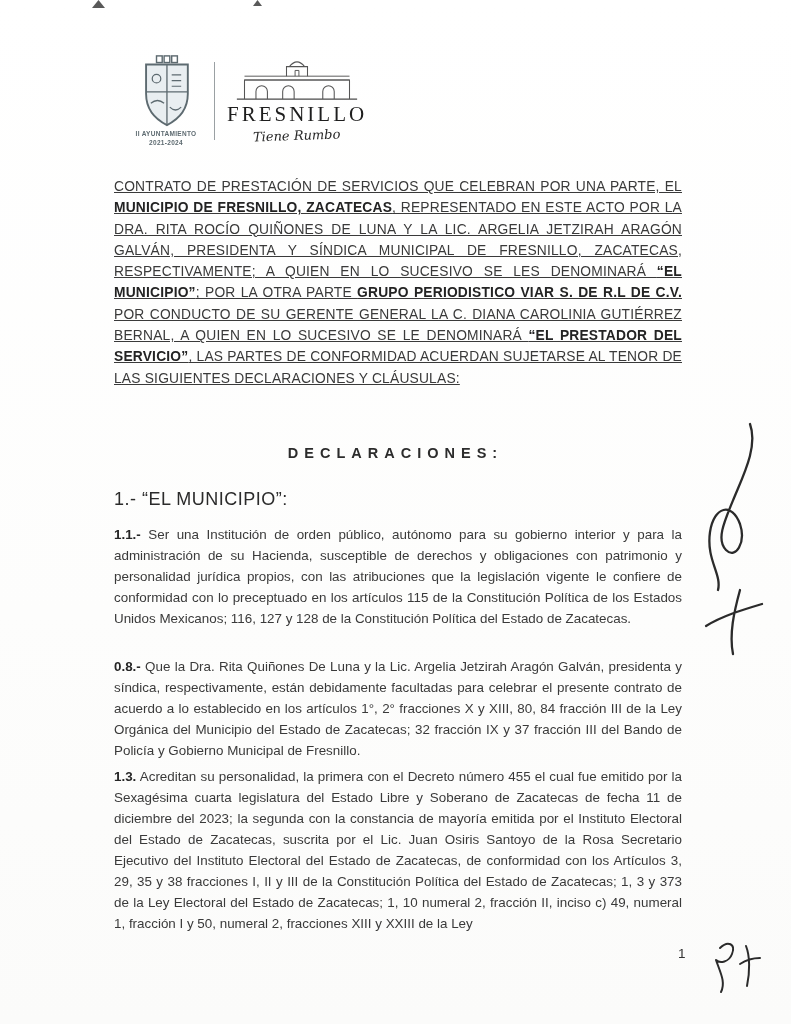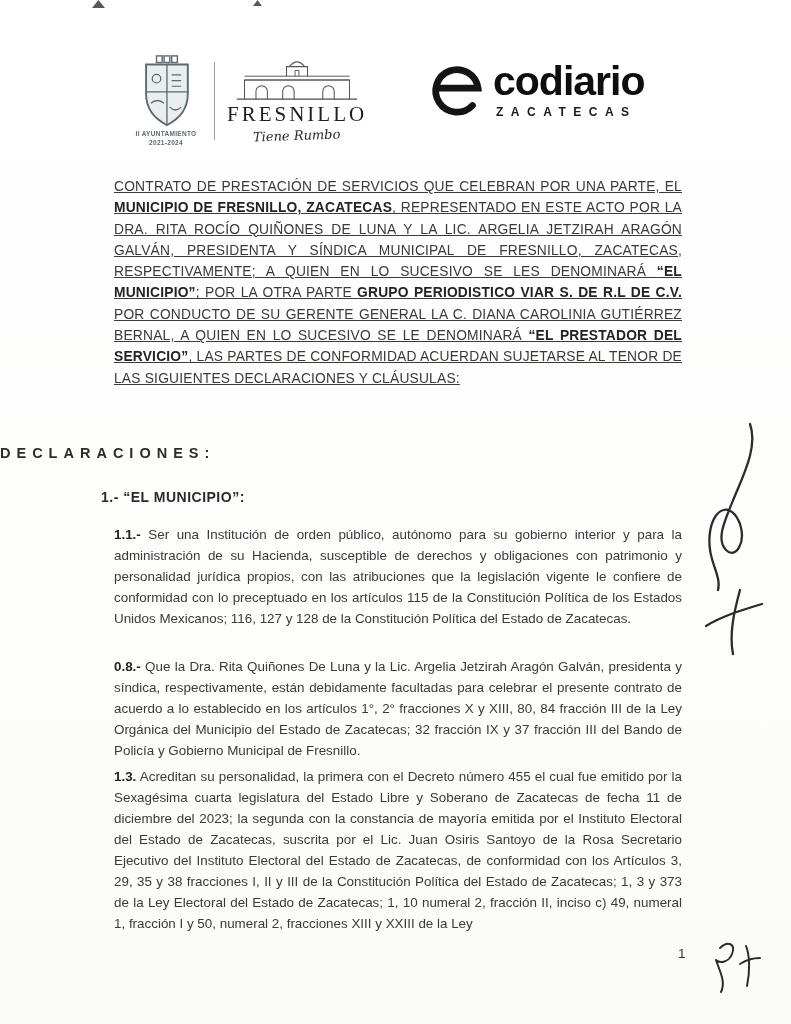--- a/index.html
+++ b/index.html
@@ -31,26 +31,26 @@
 
   
   .intro {
     position:absolute; left:114px; top:176px; width:568px;
     font-size:13.8px; line-height:21.3px; text-align:justify;
     letter-spacing:.2px; color:#3a3a3a;text-decoration:underline;
   }
   .seg-bold { font-weight:700; color:#232323; }
 
   .decl-title {
-    position:absolute; top:445px; left:0; width:100%; 
+    position:absolute; top:445px; left:0; width:100%; text-align:center;
     font-weight:700; font-size:14.5px; letter-spacing:6px; color:#2c2c2c;
   }
   .clause1-title {
-    position:absolute; top:489px; left:101px;
-    font-weight:700; font-size:14px; letter-spacing:.5px; color:#2b2b2b;
+    position:absolute; top:489px; left:114px;
+    font-weight:400; font-size:18px; letter-spacing:.5px; color:#2b2b2b;
   }
   .clause {
     position:absolute; left:114px; width:568px;
     font-size:13.4px; line-height:21px; text-align:justify; color:#3a3a3a;
   }
   .clause-1 { top:524px; }
   .clause-2 { top:656px; }
   .clause-3 { top:766px; }
   .clabel { font-weight:700; color:#262626;margin-top:28px; }
 
@@ -95,29 +95,20 @@
         <path d="M22 42 v-8 a6 6 0 0 1 12 0 v8 M50 42 v-8 a6 6 0 0 1 12 0 v8 M92 42 v-8 a6 6 0 0 1 12 0 v8" stroke="#555" stroke-width="1.1" fill="none"></path>
         <path d="M54 18 V8 H76 V18" stroke="#555" stroke-width="1.1" fill="none"></path>
         <path d="M57 8 Q65 -2 73 8" stroke="#555" stroke-width="1.1" fill="none"></path>
         <path d="M63 18 v-6 h4 v6" stroke="#555" stroke-width="1" fill="none"></path>
       </svg>
       <div class="fres-name">FRESNILLO</div>
       <div class="fres-tagline">Tiene Rumbo</div>
     </div>
   </div>
 
-  <div class="codiario-logo">
-    <svg width="58" height="58" viewBox="0 0 60 60">
-      <path d="M46 45 A22 22 0 1 1 51.8 27 L8.2 27" fill="none" stroke="#141414" stroke-width="7" stroke-linecap="round"></path>
-    </svg>
-    <div class="codiario-text">
-      <div class="codiario-name">codiario</div>
-      <div class="codiario-sub">ZACATECAS</div>
-    </div>
-  </div>
 
   <p class="intro"><span>CONTRATO DE PRESTACIÓN DE SERVICIOS QUE CELEBRAN POR UNA PARTE, EL </span><span class="seg-bold">MUNICIPIO DE FRESNILLO, ZACATECAS</span><span>, REPRESENTADO EN ESTE ACTO POR LA DRA. RITA ROCÍO QUIÑONES DE LUNA Y LA LIC. ARGELIA JETZIRAH ARAGÓN GALVÁN, PRESIDENTA Y SÍNDICA MUNICIPAL DE FRESNILLO, ZACATECAS, RESPECTIVAMENTE; A QUIEN EN LO SUCESIVO SE LES DENOMINARÁ </span><span class="seg-bold">“EL MUNICIPIO”</span><span>; POR LA OTRA PARTE </span><span class="seg-bold">GRUPO PERIODISTICO VIAR S. DE R.L DE C.V.</span><span> POR CONDUCTO DE SU GERENTE GENERAL LA C. DIANA CAROLINIA GUTIÉRREZ BERNAL, A QUIEN EN LO SUCESIVO SE LE DENOMINARÁ </span><span class="seg-bold">“EL PRESTADOR DEL SERVICIO”</span><span>, LAS PARTES DE CONFORMIDAD ACUERDAN SUJETARSE AL TENOR DE LAS SIGUIENTES DECLARACIONES Y CLÁUSULAS:</span></p>
 
   <h2 class="decl-title">DECLARACIONES:</h2>
 
   <h3 class="clause1-title">1.- “EL MUNICIPIO”:</h3>
 
   <p class="clause clause-1">
     <span class="clabel">1.1.-</span>
     <span>Ser una Institución de orden público, autónomo para su gobierno interior y para la administración de su Hacienda, susceptible de derechos y obligaciones con patrimonio y personalidad jurídica propios, con las atribuciones que la legislación vigente le confiere de conformidad con lo preceptuado en los artículos 115 de la Constitución Política de los Estados Unidos Mexicanos; 116, 127 y 128 de la Constitución Política del Estado de Zacatecas.</span>

